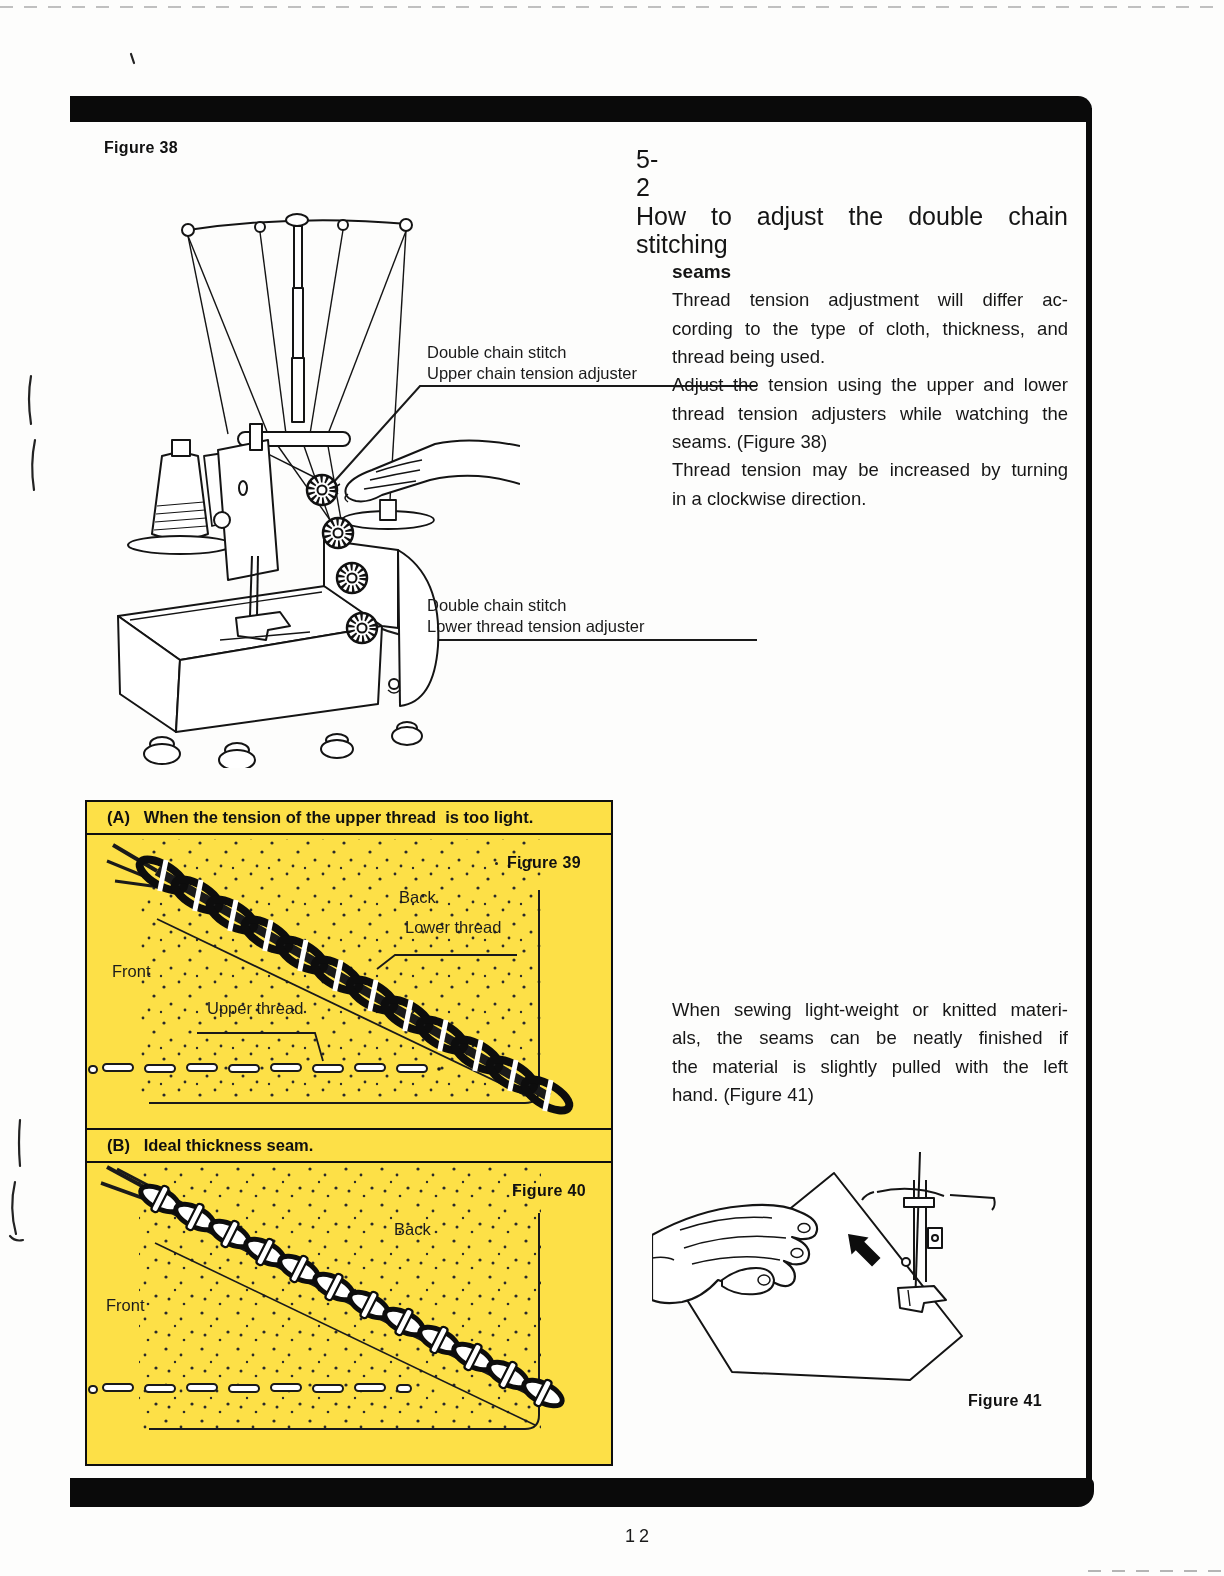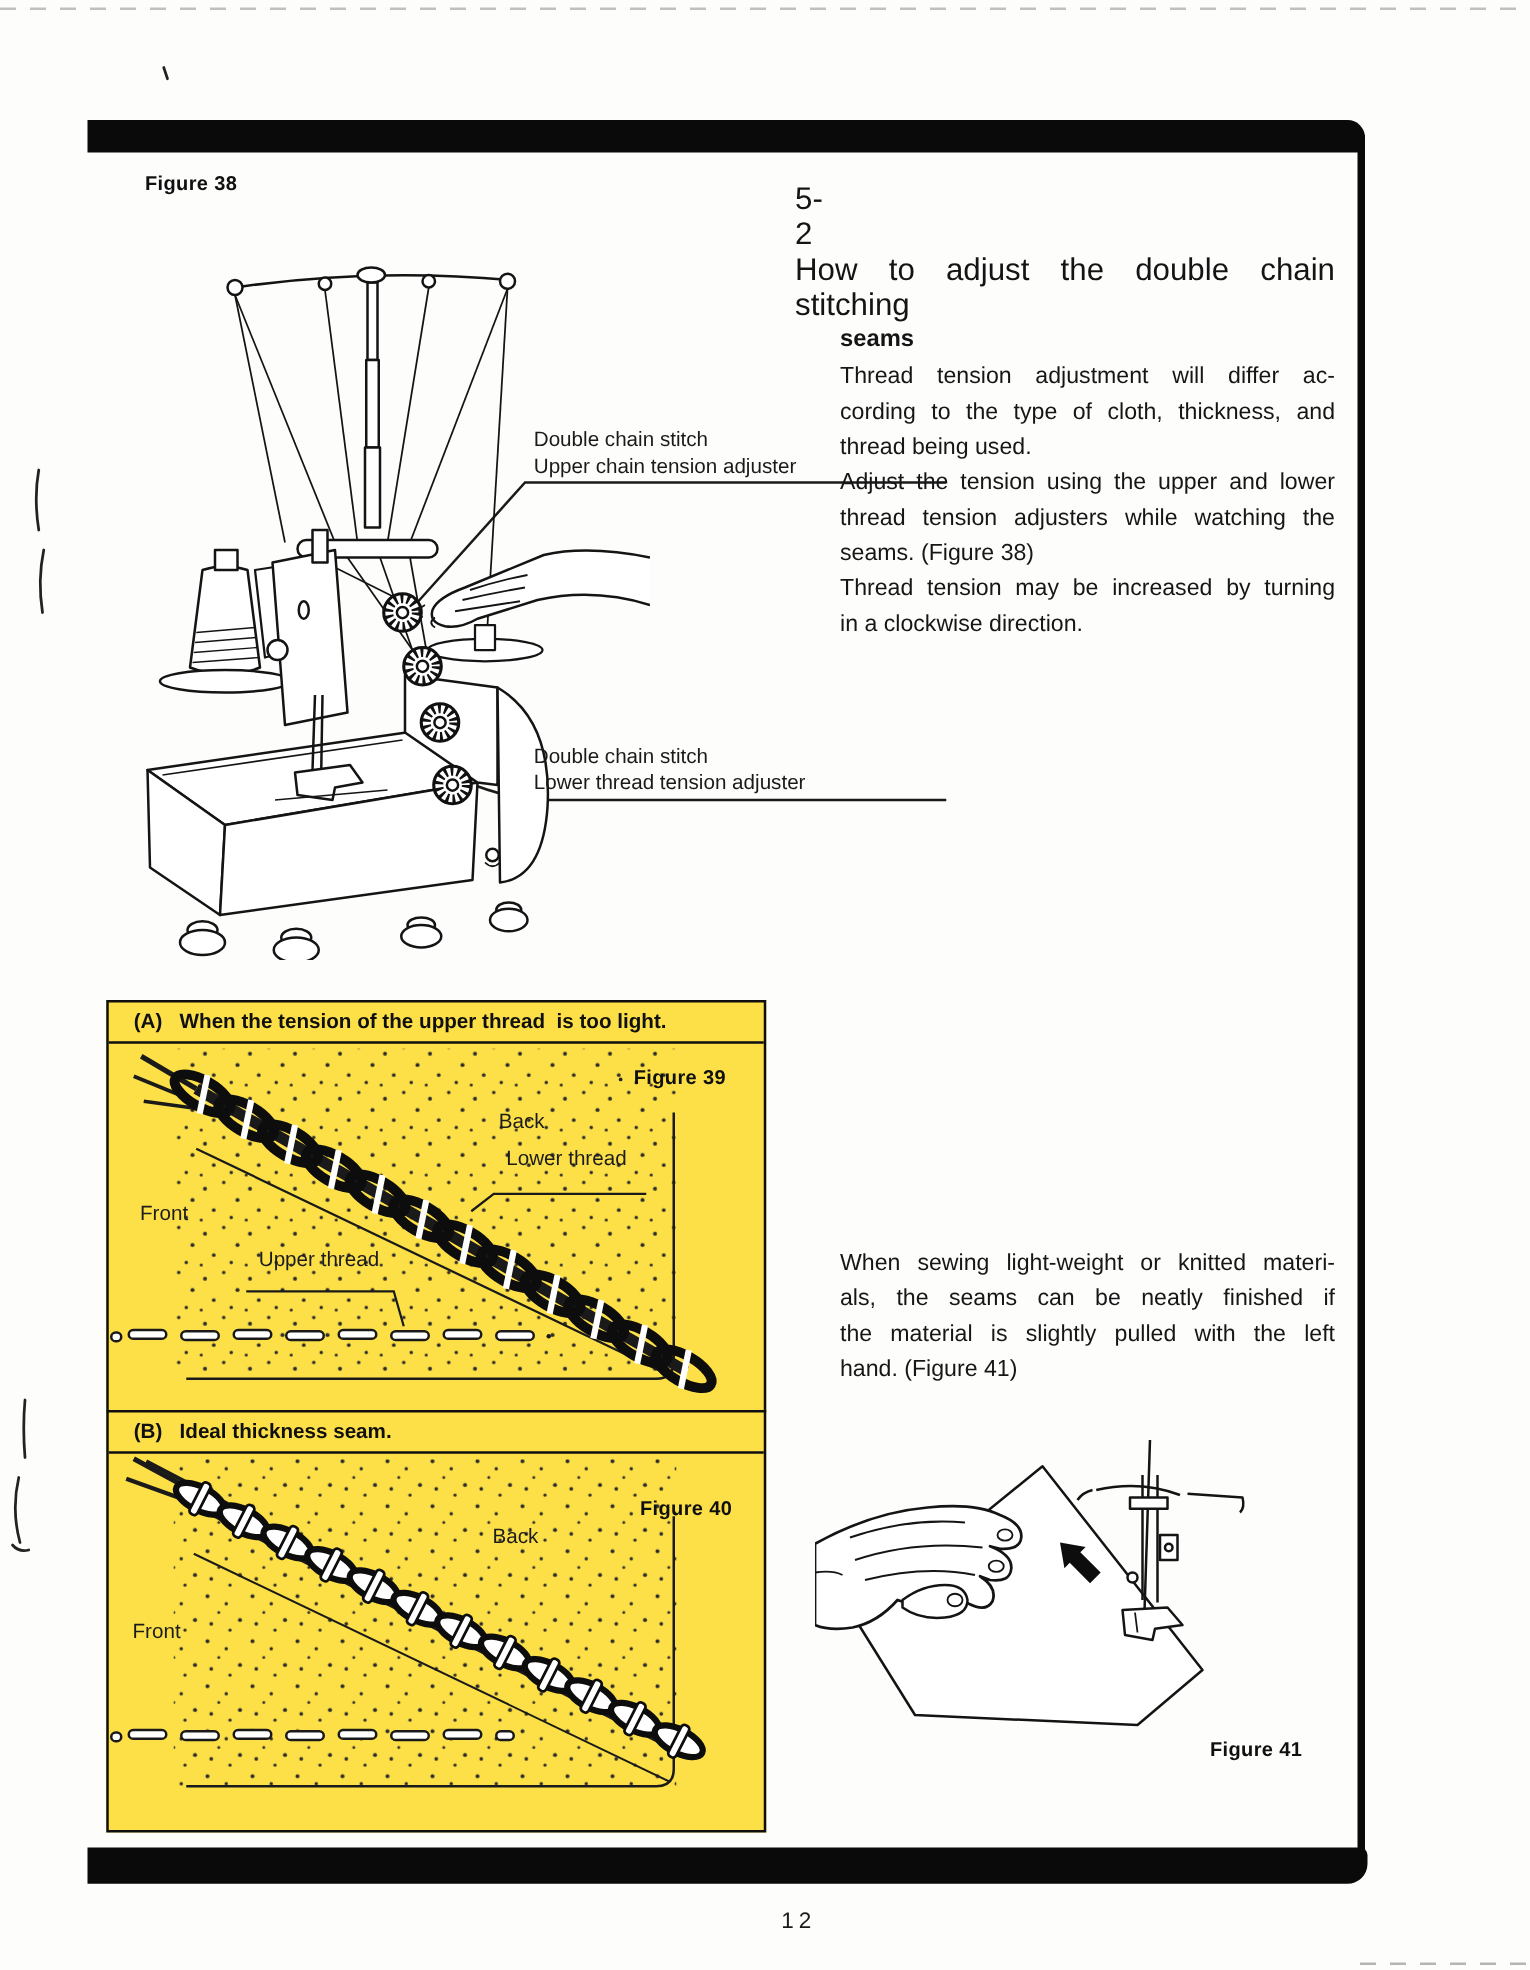--- a/index.html
+++ b/index.html
@@ -30,21 +30,21 @@
 
 <div class="page">
 
   <div class="scanline" style="left:0;top:6px;width:1224px;opacity:.85;"></div>
   <div class="scanline" style="left:1088px;top:1570px;width:136px;"></div>
 
   <div class="bar" style="left:70px;top:96px;width:1022px;height:26px;border-radius:0 14px 6px 0;"></div>
   <div class="bar" style="left:1086px;top:108px;width:6px;height:1384px;"></div>
   <div class="bar" style="left:70px;top:1478px;width:1024px;height:29px;border-radius:0 6px 16px 0;"></div>
 
-  <div class="figcap" style="left:104px;top:139px;margin-left:12px;">Figure 38</div>
+  <div class="figcap" style="left:104px;top:139px;">Figure 38</div>
 
   <svg class="abs" style="left:0;top:0;" width="1224" height="1576" viewBox="0 0 1224 1576">
     <g fill="none" stroke="#1a1a1a" stroke-width="2">
       <path d="M757,386 L420,386 L332,484"></path>
       <path d="M757,640 L432,640 Q402,638 372,625"></path>
     </g>
     <g fill="none" stroke="#222" stroke-width="2.2" stroke-linecap="round">
       <path d="M131,54 l3,9"></path>
       <path d="M31,376 q-4,22 0,48"></path>
       <path d="M35,440 q-5,24 -1,50"></path>
@@ -297,21 +297,21 @@
         <rect x="16" y="221" width="30" height="7" rx="3.5"></rect>
         <rect x="58" y="222" width="30" height="7" rx="3.5"></rect>
         <rect x="100" y="221" width="30" height="7" rx="3.5"></rect>
         <rect x="142" y="222" width="30" height="7" rx="3.5"></rect>
         <rect x="184" y="221" width="30" height="7" rx="3.5"></rect>
         <rect x="226" y="222" width="30" height="7" rx="3.5"></rect>
         <rect x="268" y="221" width="30" height="7" rx="3.5"></rect>
         <rect x="310" y="222" width="14" height="7" rx="3.5"></rect>
       </g>
     </svg>
-    <div class="figcap" style="left:425px;top:52px;margin-top:17px;">Figure 40</div>
+    <div class="figcap" style="left:425px;top:52px;">Figure 40</div>
     <div class="lbl" style="left:307px;top:90px;">Back</div>
     <div class="lbl" style="left:19px;top:166px;">Front</div>
   </div>
 
   <svg class="abs" style="left:652px;top:1140px;" width="430" height="300" viewBox="0 0 430 300">
     <g fill="none" stroke="#141414" stroke-width="2" stroke-linejoin="round">
 
       <path d="M222,52 q-8,2 -12,8"></path>
       <path d="M225,52 Q260,44 292,56"></path>
       <path d="M298,55 L342,58 q2,8 -2,12"></path>

